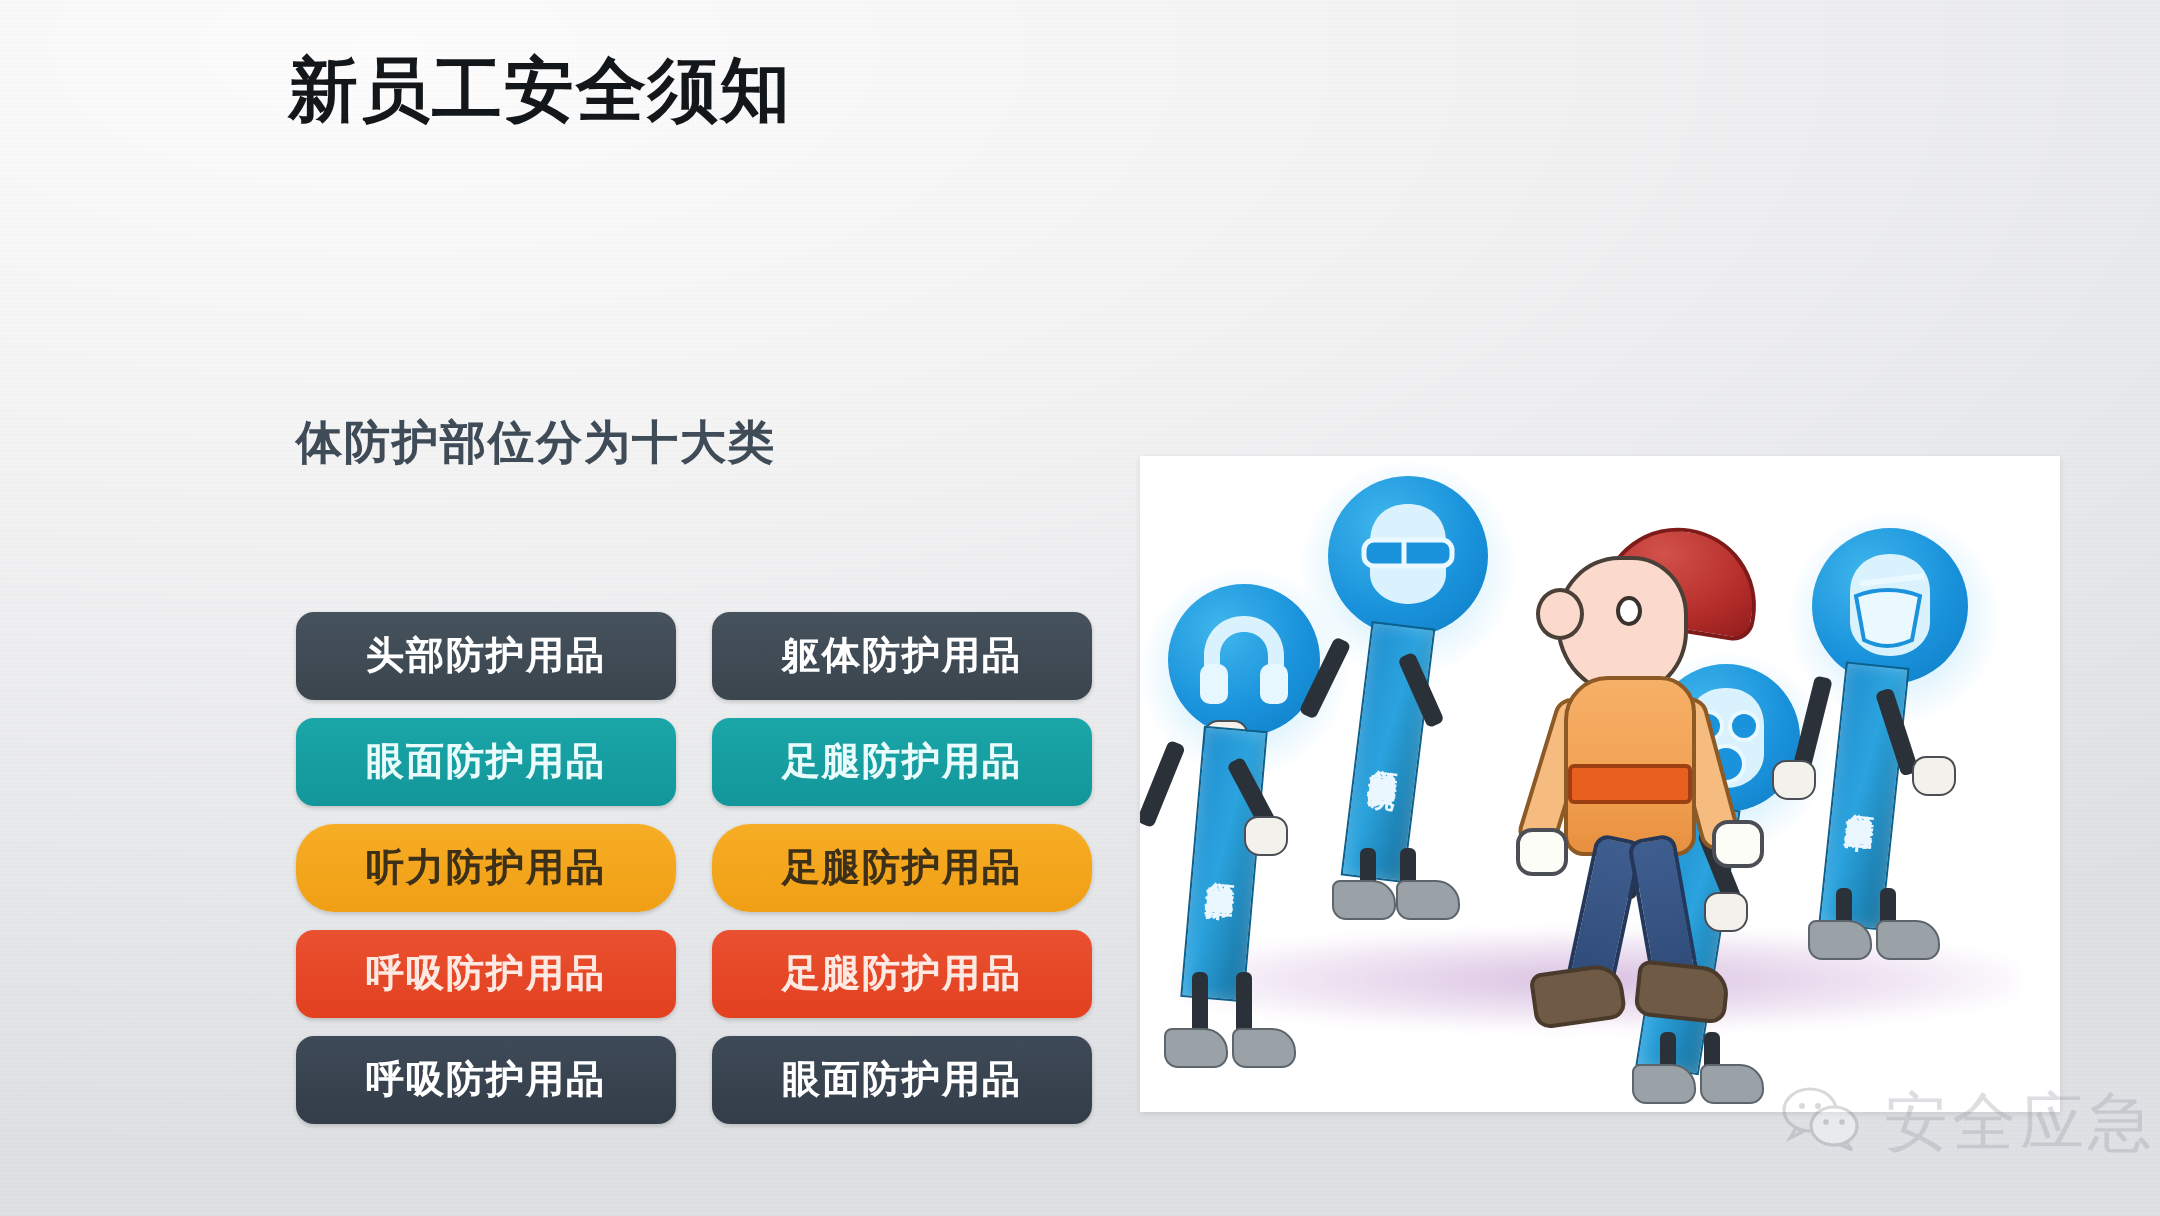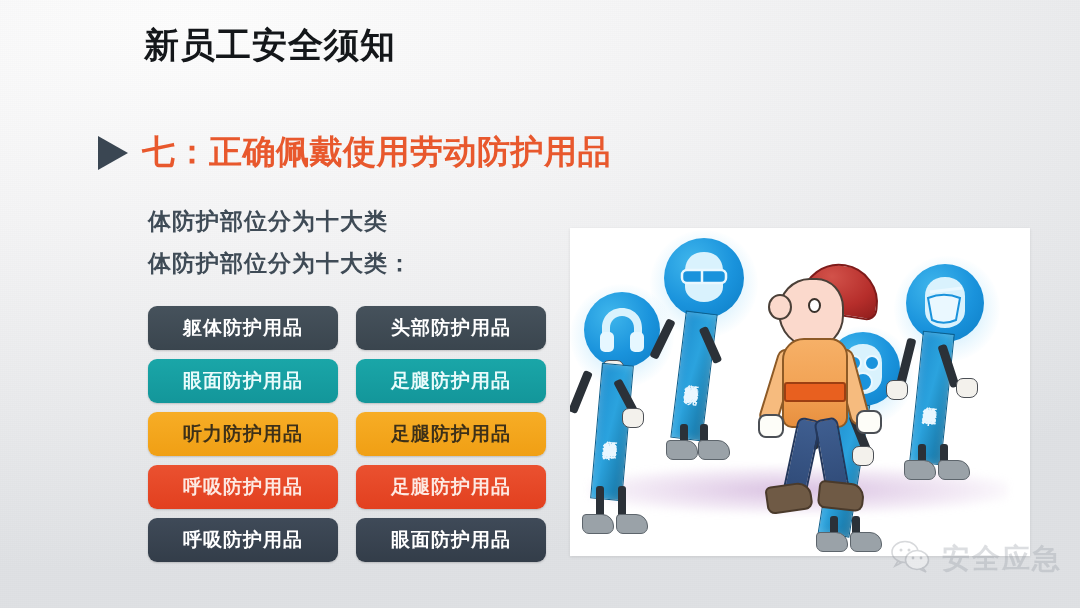--- a/index.html
+++ b/index.html
@@ -95,21 +95,21 @@
     justify-content: center;
     font-size: 19px;
     font-weight: bold;
     letter-spacing: 1px;
     box-shadow: 0 1px 2px rgba(0,0,0,.18);
     user-select: none;
   }
   .chip.slate  { background: linear-gradient(180deg,#46525c,#3a454e); color: #ffffff; }
   .chip.slate2 { background: linear-gradient(180deg,#3f4a58,#333d49); color: #ffffff; }
   .chip.teal   { background: linear-gradient(180deg,#1aa6a8,#13969a); color: #e9fbfb; font-family: Liberation Serif, serif; }
-  .chip.amber  { background: linear-gradient(180deg,#f7ad26,#f09f14); color: #3d3018; }
+  .chip.amber  { background: linear-gradient(180deg,#f7ad26,#f09f14); color: #3d3018; border-radius: 19px; }
   .chip.red    { background: linear-gradient(180deg,#ea5130,#e2401f); color: #fde9e2; }
 
   
   .photo-panel {
     position: absolute;
     left: 570px;
     top: 228px;
     width: 460px;
     height: 328px;
     background: #ffffff;
@@ -245,33 +245,28 @@
   }
 </style>
 </head>
 <body>
 
 <div id="slide">
   <div id="noise"></div>
 
   <div class="slide-title">新员工安全须知</div>
 
-  <div class="section-row">
-    <div class="bullet-triangle"></div>
-    <div class="section-heading">七：正确佩戴使用劳动防护用品</div>
-  </div>
 
   <div class="body-text">
     <div>体防护部位分为十大类</div>
-    <div>体防护部位分为十大类：</div>
   </div>
 
   <div class="btn-grid">
+    <div class="chip slate">头部防护用品</div>
     <div class="chip slate">躯体防护用品</div>
-    <div class="chip slate">头部防护用品</div>
     <div class="chip teal">眼面防护用品</div>
     <div class="chip teal">足腿防护用品</div>
     <div class="chip amber">听力防护用品</div>
     <div class="chip amber">足腿防护用品</div>
     <div class="chip red">呼吸防护用品</div>
     <div class="chip red">足腿防护用品</div>
     <div class="chip slate2">呼吸防护用品</div>
     <div class="chip slate2">眼面防护用品</div>
   </div>
 
@@ -382,15 +377,15 @@
         <ellipse cx="15" cy="12" rx="13" ry="10.5" fill="none" stroke="#8c9199" stroke-width="1.6"></ellipse>
         <path d="M8 21l-3 5 6-3z" fill="none" stroke="#8c9199" stroke-width="1.6"></path>
         <circle cx="11" cy="10" r="1.5" fill="#8c9199"></circle>
         <circle cx="19" cy="10" r="1.5" fill="#8c9199"></circle>
         <ellipse cx="27" cy="20" rx="11.5" ry="9.5" fill="#ffffff" stroke="#8c9199" stroke-width="1.6"></ellipse>
         <path d="M33 28l3 4-5.5-2.5z" fill="none" stroke="#8c9199" stroke-width="1.6"></path>
         <circle cx="23" cy="18" r="1.4" fill="#8c9199"></circle>
         <circle cx="31" cy="18" r="1.4" fill="#8c9199"></circle>
       </svg>
     </span>
-    <span style="font-size:28px; font-weight:bold; color:#9aa0a8; letter-spacing:2px;">安全应急</span>
+    <span style="font-size:32px; font-weight:normal; color:#9aa0a8; letter-spacing:2px;">安全应急</span>
   </div>
 </div>
 
 </body></html>

